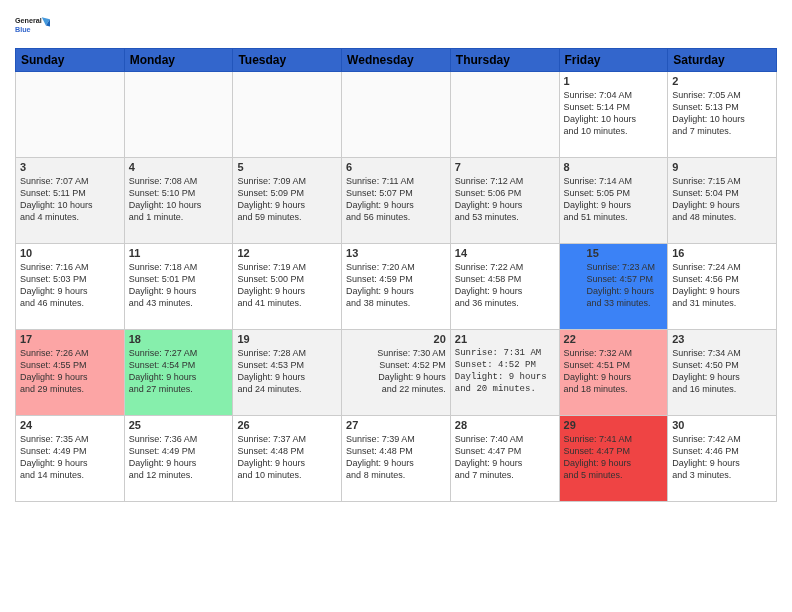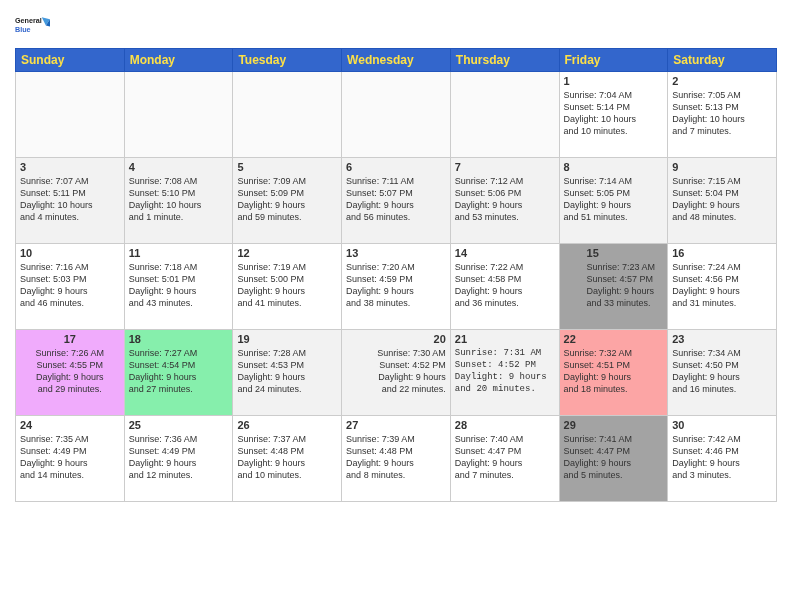--- a/index.html
+++ b/index.html
@@ -46,21 +46,21 @@
     }
     .calendar {
       flex: 1;
       border: 1px solid #ccc;
       border-collapse: collapse;
       width: 100%;
       table-layout: fixed;
     }
     .calendar th {
       background: #3366cc;
-      color: #fde047;
+      color: #000000;
       text-align: left;
       padding: 4px 5px;
       font-size: 12px;
       font-weight: bold;
       border: 1px solid #2255bb;
     }
     .calendar td {
       border: 1px solid #ccc;
       vertical-align: top;
       padding: 3px 4px;
@@ -225,37 +225,37 @@
 Daylight: 9 hours
 and 38 minutes.</div>
           </td>
           <td style="background: rgb(255, 255, 255);">
             <span class="day-num">14</span>
             <div class="day-info" style="white-space: pre-line;">Sunrise: 7:22 AM
 Sunset: 4:58 PM
 Daylight: 9 hours
 and 36 minutes.</div>
           </td>
-          <td style="background: #a3a3a3; padding-left: 27px;">
+          <td style="background: #3b82f6; padding-left: 27px;">
             <span class="day-num">15</span>
             <div class="day-info" style="white-space: pre-line;">Sunrise: 7:23 AM
 Sunset: 4:57 PM
 Daylight: 9 hours
 and 33 minutes.</div>
           </td>
           <td style="background: rgb(255, 255, 255);">
             <span class="day-num">16</span>
             <div class="day-info" style="white-space: pre-line;">Sunrise: 7:24 AM
 Sunset: 4:56 PM
 Daylight: 9 hours
 and 31 minutes.</div>
           </td>
         </tr>
         <tr>
-          <td style="background: #f0abfc; text-align: center;">
+          <td style="background: #fca5a5;">
             <span class="day-num">17</span>
             <div class="day-info" style="white-space: pre-line;">Sunrise: 7:26 AM
 Sunset: 4:55 PM
 Daylight: 9 hours
 and 29 minutes.</div>
           </td>
           <td style="background: #86efac;">
             <span class="day-num">18</span>
             <div class="day-info" style="white-space: pre-line;">Sunrise: 7:27 AM
 Sunset: 4:54 PM
@@ -327,21 +327,21 @@
 Daylight: 9 hours
 and 8 minutes.</div>
           </td>
           <td style="background: rgb(255, 255, 255);">
             <span class="day-num">28</span>
             <div class="day-info" style="white-space: pre-line;">Sunrise: 7:40 AM
 Sunset: 4:47 PM
 Daylight: 9 hours
 and 7 minutes.</div>
           </td>
-          <td style="background: #a3a3a3; margin-top: 12px;">
+          <td style="background: #ef4444; margin-top: 12px;">
             <span class="day-num">29</span>
             <div class="day-info" style="white-space: pre-line;">Sunrise: 7:41 AM
 Sunset: 4:47 PM
 Daylight: 9 hours
 and 5 minutes.</div>
           </td>
           <td style="background: rgb(255, 255, 255);">
             <span class="day-num">30</span>
             <div class="day-info" style="white-space: pre-line;">Sunrise: 7:42 AM
 Sunset: 4:46 PM

